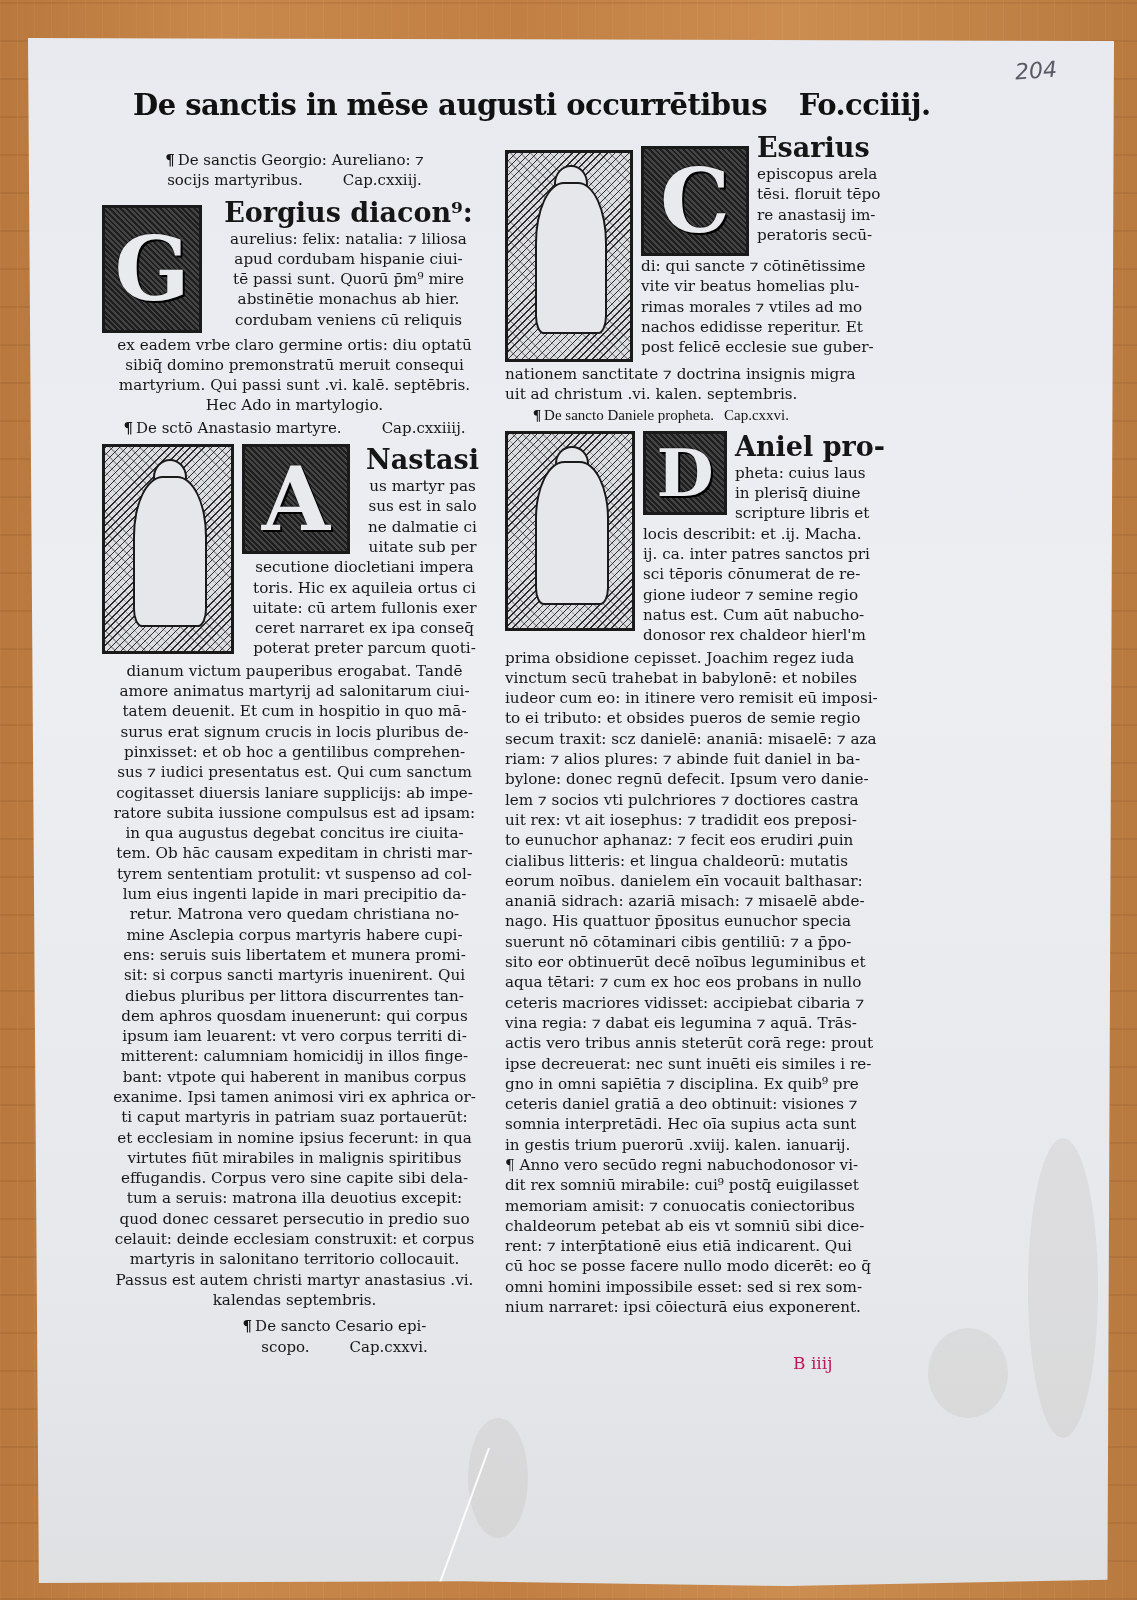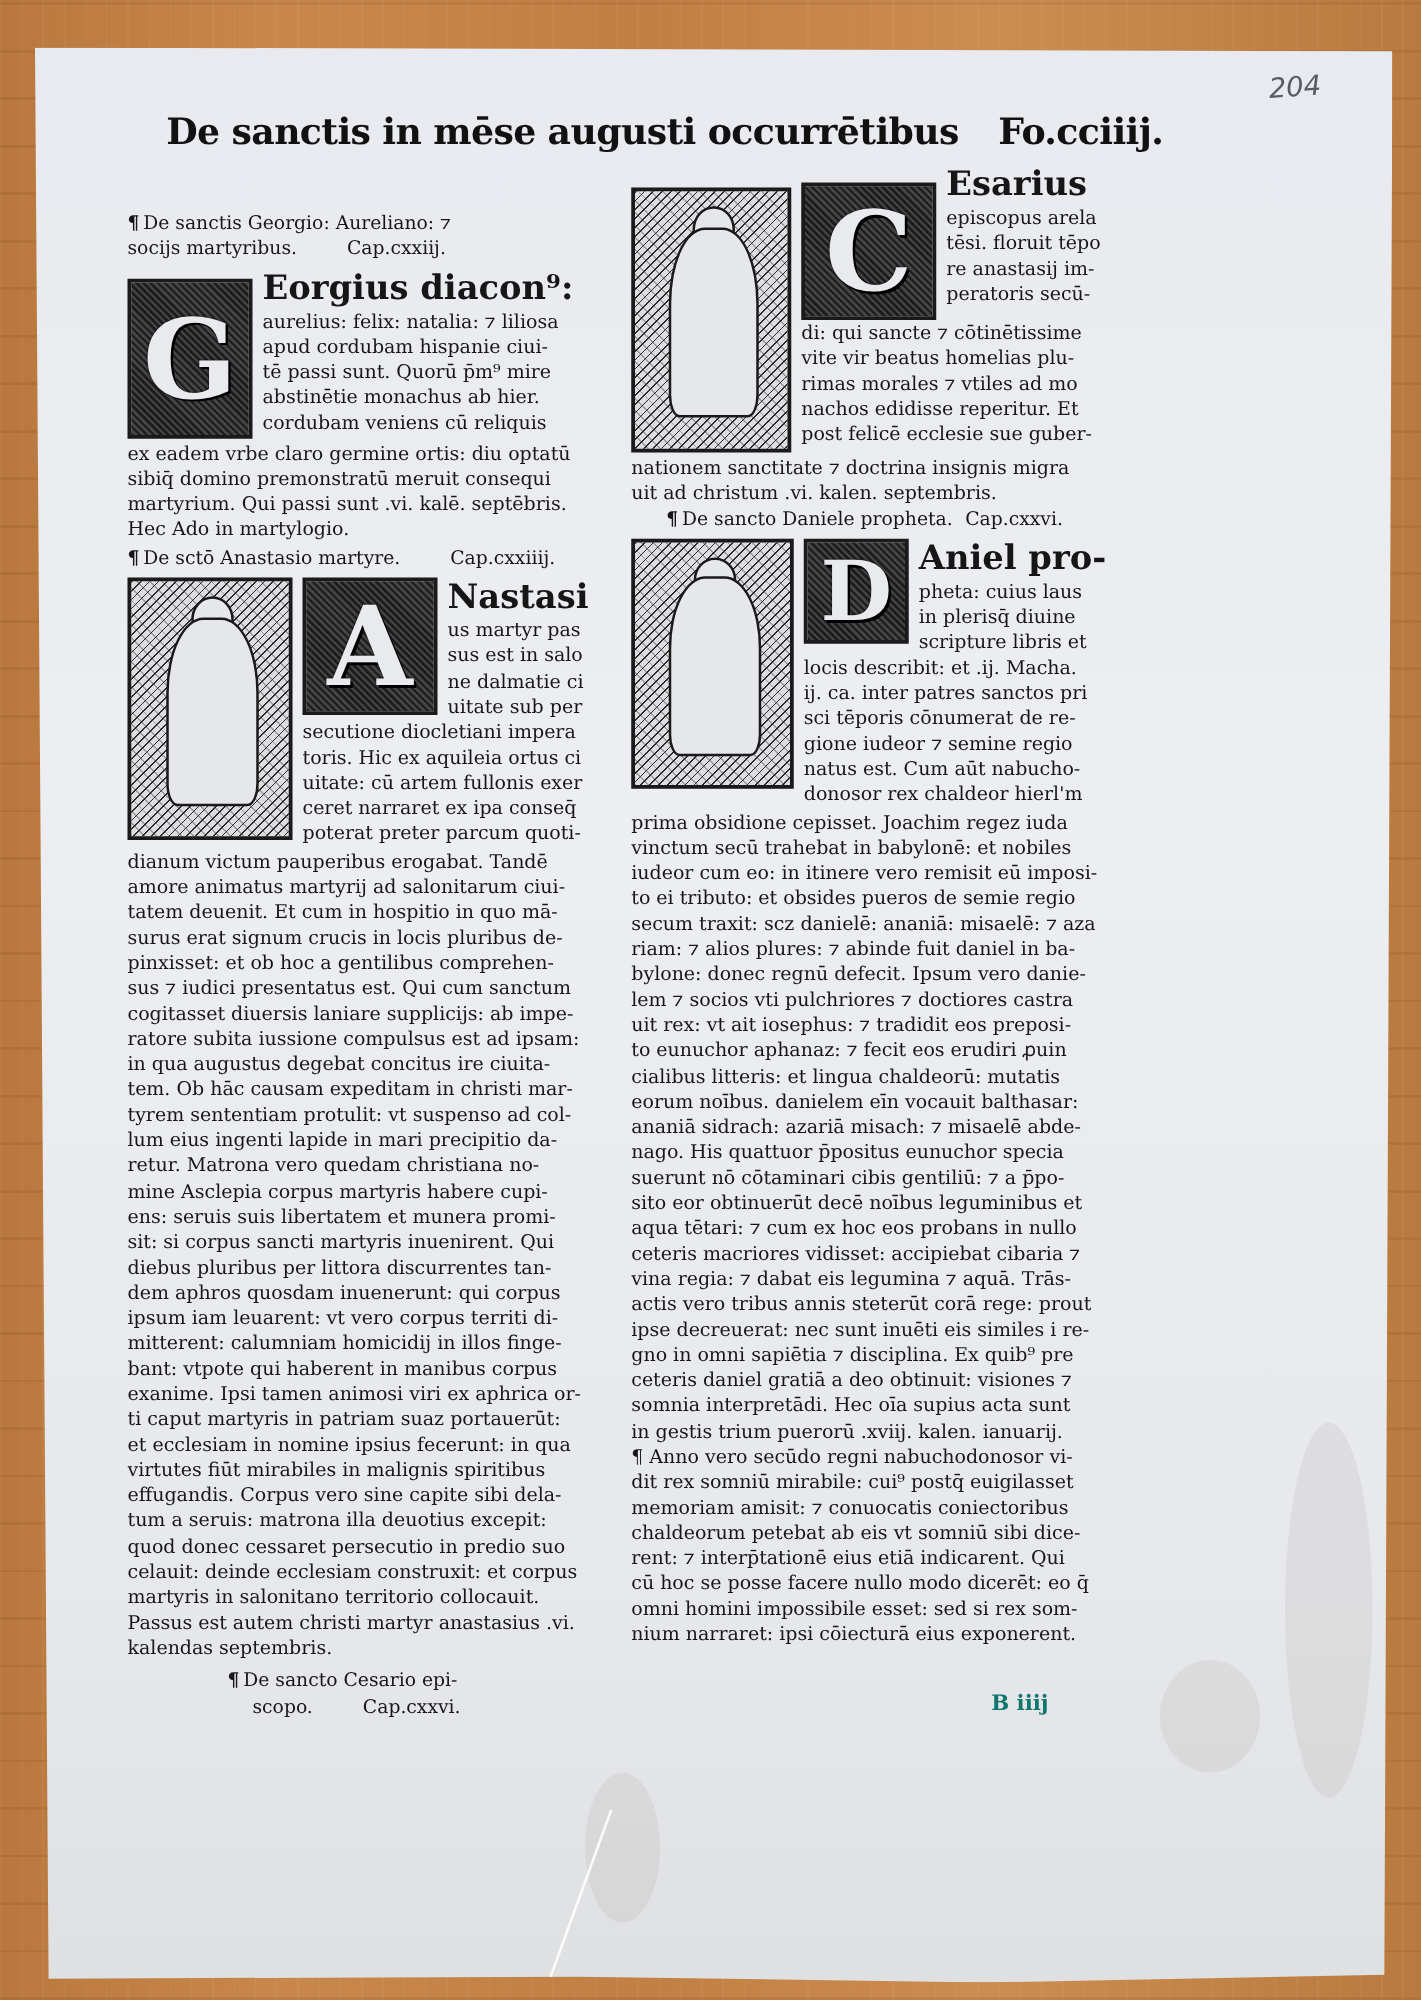--- a/index.html
+++ b/index.html
@@ -28,21 +28,21 @@
     position: absolute; left: 1015px; top: 58px;
     font-family: "DejaVu Sans", sans-serif; font-size: 22px; color: #5a5a66; font-style: italic;
     transform: rotate(-4deg);
   }
   .running-head {
     position: absolute; left: 133px; top: 88px; width: 760px;
     font-size: 29px; font-weight: bold; color: #111; letter-spacing: -0.5px; white-space: nowrap;
   }
   .running-head .folio { margin-left: 22px; }
   .col { position: absolute; color: #161616; font-size: 15.2px; line-height: 20.3px; }
-  .col-left { left: 102px; top: 168px; width: 385px; }
+  .col-left { left: 102px; top: 150px; width: 385px; text-align: center; }
   .col-right { left: 505px; top: 132px; width: 397px; }
   .line { white-space: nowrap; overflow: hidden; }
   .rubric { font-size: 15px; }
   .rubric .pilcrow { font-weight: bold; margin-right: 3px; }
   .rubric .cap { margin-left: 40px; }
   .rubric-indent { padding-left: 80px; }
   .heading-word { font-size: 27px; font-weight: bold; line-height: 32px; white-space: nowrap; }
   .block { display: flex; gap: 8px; margin: 2px 0; }
   .woodcut {
     flex: none; border: 3px solid #1a1a1a; background:
@@ -62,21 +62,21 @@
     flex: none; border: 3px solid #1a1a1a; box-sizing: border-box;
     background: repeating-linear-gradient(45deg, #1e1e1e 0 2px, #444 2px 4px);
     display: flex; align-items: center; justify-content: center;
   }
   .initial span {
     font-size: 88px; font-weight: bold; color: #e9eaee; line-height: 1;
     text-shadow: 0 0 2px #000, 2px 2px 0 #000;
     font-family: "DejaVu Serif", serif;
   }
   .block-text { flex: 1; min-width: 0; }
-  .signature { position: absolute; left: 793px; top: 1353px; font-size: 17px; font-weight: bold; color: #0f766e; text-align: right; }
+  .signature { position: absolute; left: 793px; top: 1353px; font-size: 17px; font-weight: normal; color: #be185d; text-align: right; }
 </style>
 </head>
 <body>
 
 <div class="wood-grain"></div>
 
 <div class="page">
   <div class="stain" style="left:900px;top:1290px;width:80px;height:90px;"></div>
   <div class="stain" style="left:440px;top:1380px;width:60px;height:120px;"></div>
   <div class="stain" style="left:1000px;top:1100px;width:70px;height:300px;"></div>
@@ -211,21 +211,21 @@
       <div class="line">di: qui sancte ⁊ cōtinētissime</div>
       <div class="line">vite vir beatus homelias plu-</div>
       <div class="line">rimas morales ⁊ vtiles ad mo</div>
       <div class="line">nachos edidisse reperitur. Et</div>
       <div class="line">post felicē ecclesie sue guber-</div>
     </div>
   </div>
   <div class="line">nationem sanctitate ⁊ doctrina insignis migra</div>
   <div class="line">uit ad christum .vi. kalen. septembris.</div>
 
-  <div class="rubric line" style="padding-left:28px;">
+  <div class="rubric line" style="padding-left:28px;font-family:Liberation Serif, serif;">
     <span class="pilcrow">¶</span><span>De sancto Daniele propheta.</span><span class="cap" style="margin-left:10px;">Cap.cxxvi.</span>
   </div>
 
   <div class="block" style="margin-top:6px;">
     <div class="woodcut" style="width:130px;height:200px;">
       <div class="head"></div>
       <div class="figure"></div>
     </div>
     <div class="block-text">
       <div class="block" style="margin:0;">

